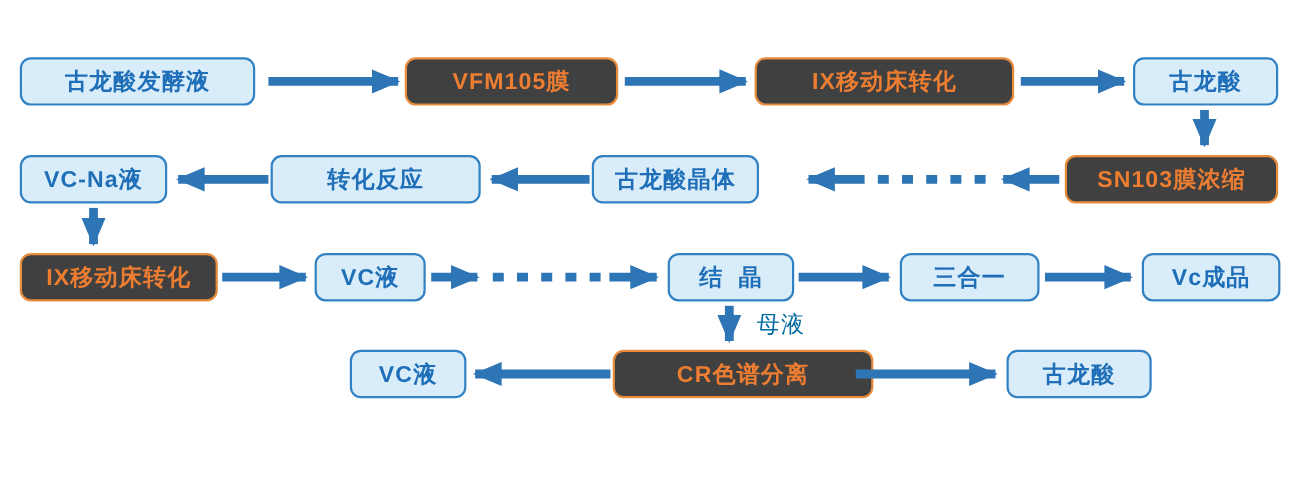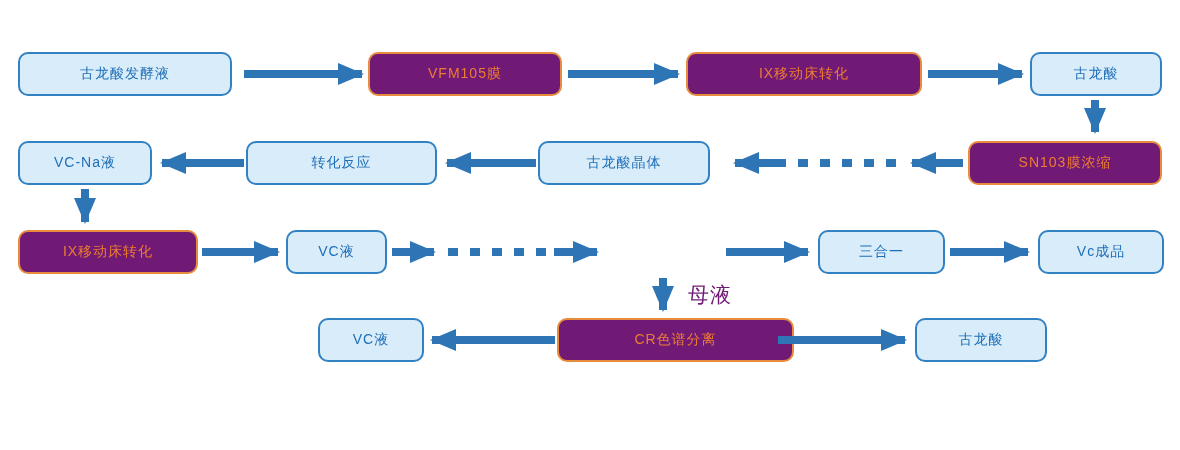--- a/index.html
+++ b/index.html
@@ -8,59 +8,61 @@
     width:1180px;height:450px;
     background:#ffffff;
     font-family:"Liberation Sans",sans-serif;
     overflow:hidden;
   }
   .node{
     position:absolute;
     box-sizing:border-box;
     display:flex;align-items:center;justify-content:center;
     border-radius:10px;
-    font-size:14px;
+    font-size:21px;
     letter-spacing:1px;
     white-space:pre;
+    font-weight:bold;
   }
   .node.blue{
     background:#D9ECF9;
     border:2px solid #3181C3;
     color:#1E6FB8;
   }
   .node.orange{
-    background:#701a75;
+    background:#404040;
     border:2px solid #E78C3D;
     color:#ED7D31;
   }
   #arrow-layer{position:absolute;left:0;top:0;}
   .flow-label{
     position:absolute;
     font-size:21px;
-    color:#701a75;
+    color:#0369a1;
     letter-spacing:1px;
   }
 </style>
 </head>
 <body>
 
 <div id="canvas">
 
   <div class="node blue" style="left:18px;  top:52px;  width:214px; height:44px;">古龙酸发酵液</div>
   <div class="node orange" style="left:368px; top:52px;  width:194px; height:44px;">VFM105膜</div>
   <div class="node orange" style="left:686px; top:52px;  width:236px; height:44px;">IX移动床转化</div>
   <div class="node blue" style="left:1030px;top:52px;  width:132px; height:44px;">古龙酸</div>
 
   <div class="node blue" style="left:246px; top:141px; width:191px; height:44px;">转化反应</div>
   <div class="node blue" style="left:18px;  top:141px; width:134px; height:44px;">VC-Na液</div>
-  <div class="node blue" style="left:538px; top:141px; width:172px; height:44px;border-radius:10px;">古龙酸晶体</div>
+  <div class="node blue" style="left:538px; top:141px; width:152px; height:44px;border-radius:10px;">古龙酸晶体</div>
   <div class="node orange" style="left:968px; top:141px; width:194px; height:44px;">SN103膜浓缩</div>
 
   <div class="node orange" style="left:18px;  top:230px; width:180px; height:44px;">IX移动床转化</div>
   <div class="node blue" style="left:286px; top:230px; width:101px; height:44px;">VC液</div>
+  <div class="node blue" style="left:607px; top:230px; width:115px; height:44px;">结  晶</div>
   <div class="node blue" style="left:1038px;top:230px; width:126px; height:44px;">Vc成品</div>
   <div class="node blue" style="left:818px; top:230px; width:127px; height:44px;">三合一</div>
 
   <div class="node blue" style="left:318px; top:318px; width:106px; height:44px;">VC液</div>
   <div class="node orange" style="left:557px; top:318px; width:237px; height:44px;">CR色谱分离</div>
   <div class="node blue" style="left:915px; top:318px; width:132px; height:44px;">古龙酸</div>
 
   <div class="flow-label" style="left:688px;top:281px;">母液</div>
 
   <svg id="arrow-layer" width="1180" height="450">

